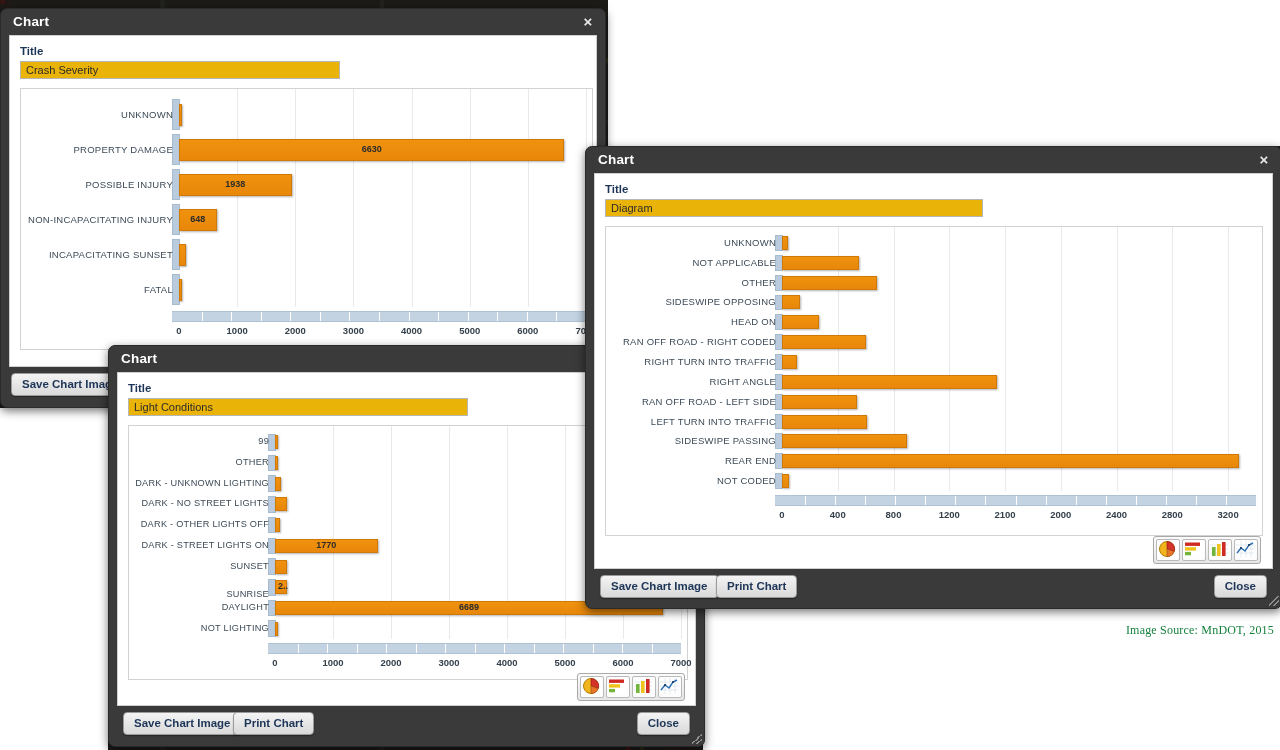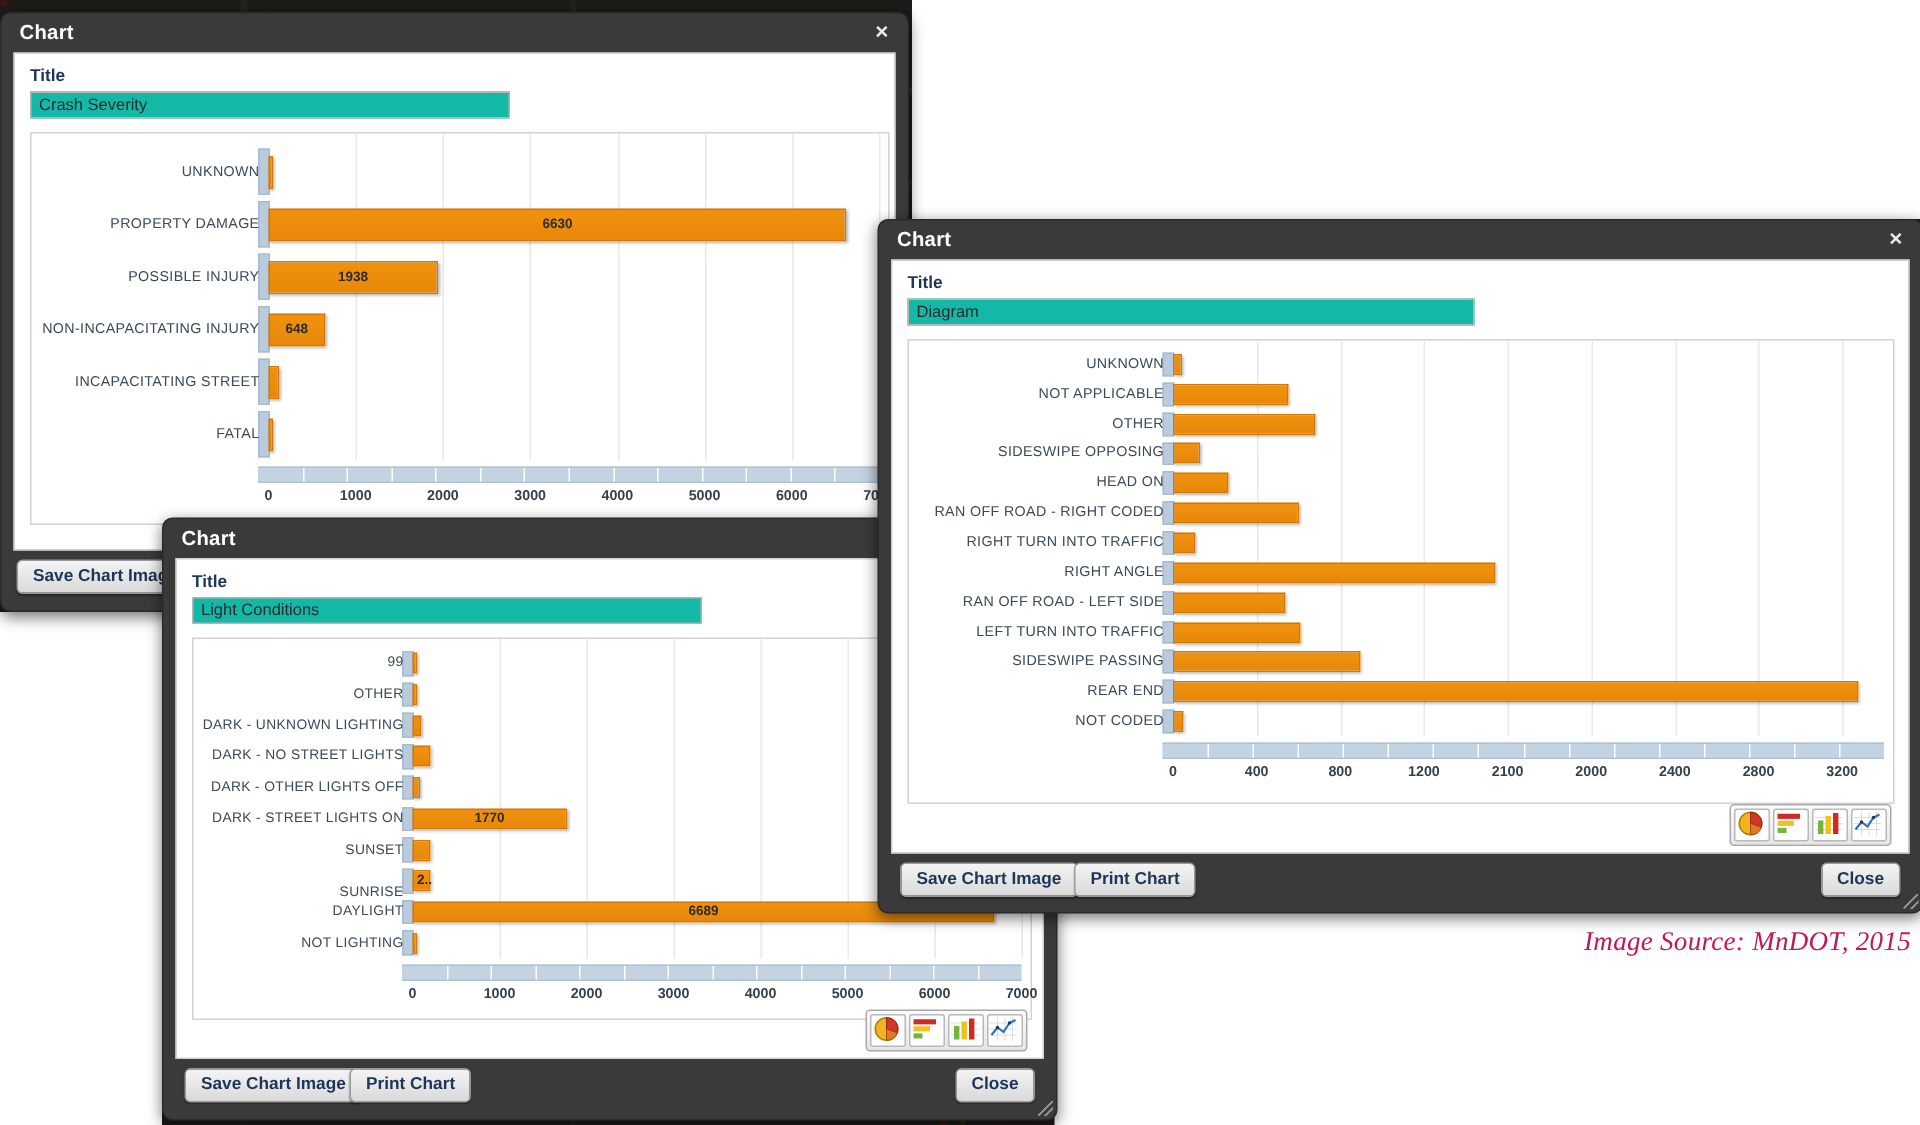--- a/index.html
+++ b/index.html
@@ -90,21 +90,21 @@
   
   .field-label{
     font-size:11.5px;font-weight:bold;color:#1d3557;
     margin:9px 0 4px 10px;
   }
   .title-input{
     display:block;
     margin-left:10px;
     height:18px;
     border:1px solid #b6b6b6;
-    background:#14b8a6;
+    background:#eab308;
     font-size:11px;
     color:#2b2b2b;
     padding:2px 5px;
     font-family:"Liberation Sans", sans-serif;
     box-sizing:border-box;
   }
 
   
   .chart-box{
     position:relative;
@@ -185,23 +185,22 @@
     overflow:hidden;
     cursor:pointer;
   }
   .icon-btn svg{display:block;}
 
   
   #source-caption{
     position:absolute;
     right:6px;
     bottom:112px;
-    font-style:italic;
-    font-size:18px;
-    color:#be185d;
+    font-size:12px;
+    color:#15803d;
     font-family:"Liberation Serif", serif;
     letter-spacing:.2px;
   }
   .resize-grip{
     position:absolute;right:2px;bottom:2px;width:10px;height:10px;
     background:
       linear-gradient(135deg,transparent 45%,#8d8d8d 45%,#8d8d8d 55%,transparent 55%),
       linear-gradient(135deg,transparent 70%,#8d8d8d 70%,#8d8d8d 80%,transparent 80%);
   }
 </style>
@@ -533,21 +532,21 @@
           <div class="axis-stub" style="left: 151px; top: 80px; width: 8px; height: 31px;"></div>
           <div class="bar" style="left: 158px; top: 84.5px; width: 112.681px; height: 22px;"></div>
           <div class="bar-val" style="top: 89.5px; left: 161px; width: 106.681px; text-align: center; overflow: hidden;">1938</div>
           <div class="cat-label" style="top: 89.5px; width: 152px; left: 0px; font-size: 9.5px;">POSSIBLE INJURY</div>
           <div class="axis-stub" style="left: 151px; top: 115px; width: 8px; height: 31px;"></div>
           <div class="bar" style="left: 158px; top: 119.5px; width: 37.6766px; height: 22px;"></div>
           <div class="bar-val" style="top: 124.5px; left: 161px; width: 31.6766px; text-align: center; overflow: hidden;">648</div>
           <div class="cat-label" style="top: 124.5px; width: 152px; left: 0px; font-size: 9.5px;">NON-INCAPACITATING INJURY</div>
           <div class="axis-stub" style="left: 151px; top: 150px; width: 8px; height: 31px;"></div>
           <div class="bar" style="left: 158px; top: 154.5px; width: 6.97714px; height: 22px;"></div>
-          <div class="cat-label" style="top: 159.5px; width: 152px; left: 0px; font-size: 9.5px;">INCAPACITATING STREET</div>
+          <div class="cat-label" style="top: 159.5px; width: 152px; left: 0px; font-size: 9.5px;">INCAPACITATING SUNSET</div>
           <div class="axis-stub" style="left: 151px; top: 185px; width: 8px; height: 31px;"></div>
           <div class="bar" style="left: 158px; top: 189.5px; width: 3px; height: 22px;"></div>
           <div class="cat-label" style="top: 194.5px; width: 152px; left: 0px; font-size: 9.5px;">FATAL</div>
           <div class="axis-band" style="left: 151px; width: 414px; top: 222px;">
             <div class="seg" style="left: 29.5714px;"></div>
             <div class="seg" style="left: 59.1429px;"></div>
             <div class="seg" style="left: 88.7143px;"></div>
             <div class="seg" style="left: 118.286px;"></div>
             <div class="seg" style="left: 147.857px;"></div>
             <div class="seg" style="left: 177.429px;"></div>

